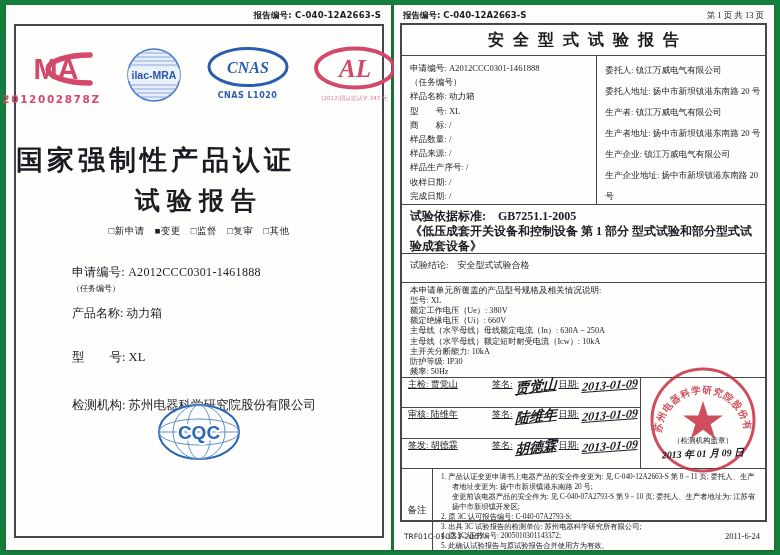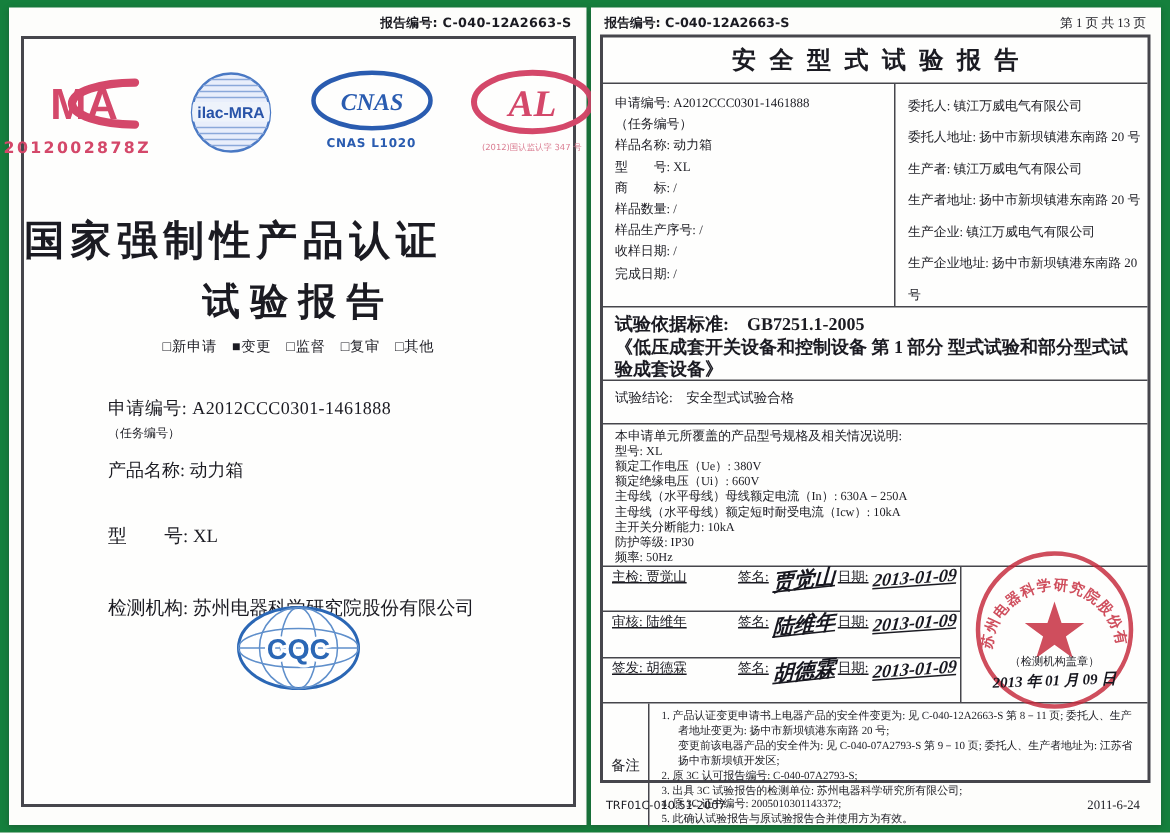--- a/index.html
+++ b/index.html
@@ -175,20 +175,21 @@
       <div class="r-title rb">安全型式试验报告</div>
 
       <div class="r-info rb">
         <div class="cl">
             <div class="li-item">申请编号: A2012CCC0301-1461888</div>
             <div class="li-item">（任务编号）</div>
             <div class="li-item">样品名称: 动力箱</div>
             <div class="li-item">型　　号: XL</div>
             <div class="li-item">商　　标: /</div>
             <div class="li-item">样品数量: /</div>
+            <div class="li-item">样品来源: /</div>
             <div class="li-item">样品生产序号: /</div>
             <div class="li-item">收样日期: /</div>
             <div class="li-item">完成日期: /</div>
           </div>
         <div class="cr">
             <div class="li-item">委托人: 镇江万威电气有限公司</div>
             <div class="li-item">委托人地址: 扬中市新坝镇港东南路 20 号</div>
             <div class="li-item">生产者: 镇江万威电气有限公司</div>
             <div class="li-item">生产者地址: 扬中市新坝镇港东南路 20 号</div>
             <div class="li-item">生产企业: 镇江万威电气有限公司</div>

